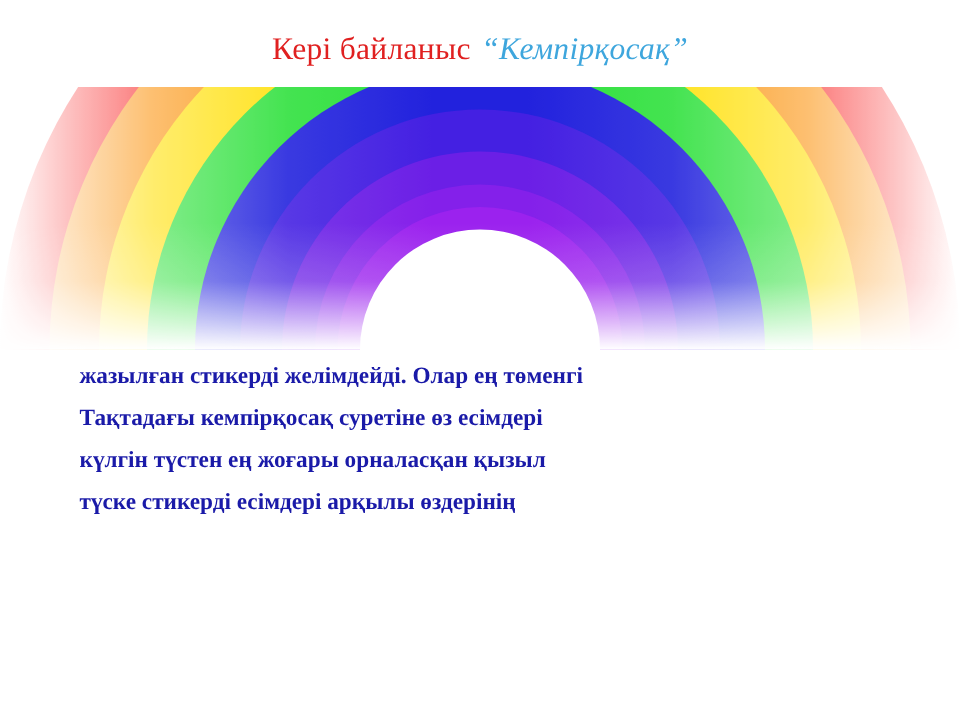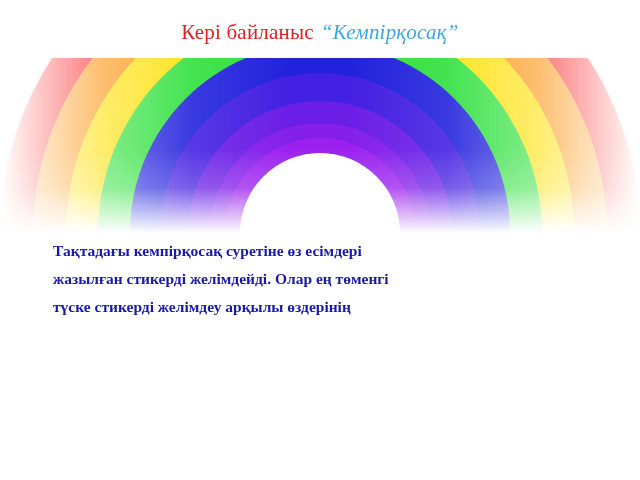--- a/index.html
+++ b/index.html
@@ -130,18 +130,19 @@
         <circle cx="320" cy="175" r="80" fill="#ffffff"></circle>
       </g>
     </svg>
   </div>
 
   <div class="title-row">
     <span class="title-main">Кері байланыс</span><span class="title-quoted">“Кемпірқосақ”</span>
   </div>
 
   <div class="body-text">
+    <div class="body-line">жазылған стикерді желімдейді. Олар ең төменгі</div>
     <div class="body-line">Тақтадағы кемпірқосақ суретіне өз есімдері</div>
-    <div class="body-line">жазылған стикерді желімдейді. Олар ең төменгі</div>
-    <div class="body-line">түске стикерді желімдеу арқылы өздерінің</div>
+    <div class="body-line">күлгін түстен ең жоғары орналасқан қызыл</div>
+    <div class="body-line">түске стикерді есімдері арқылы өздерінің</div>
   </div>
 
 </div>
 
 </body></html>

